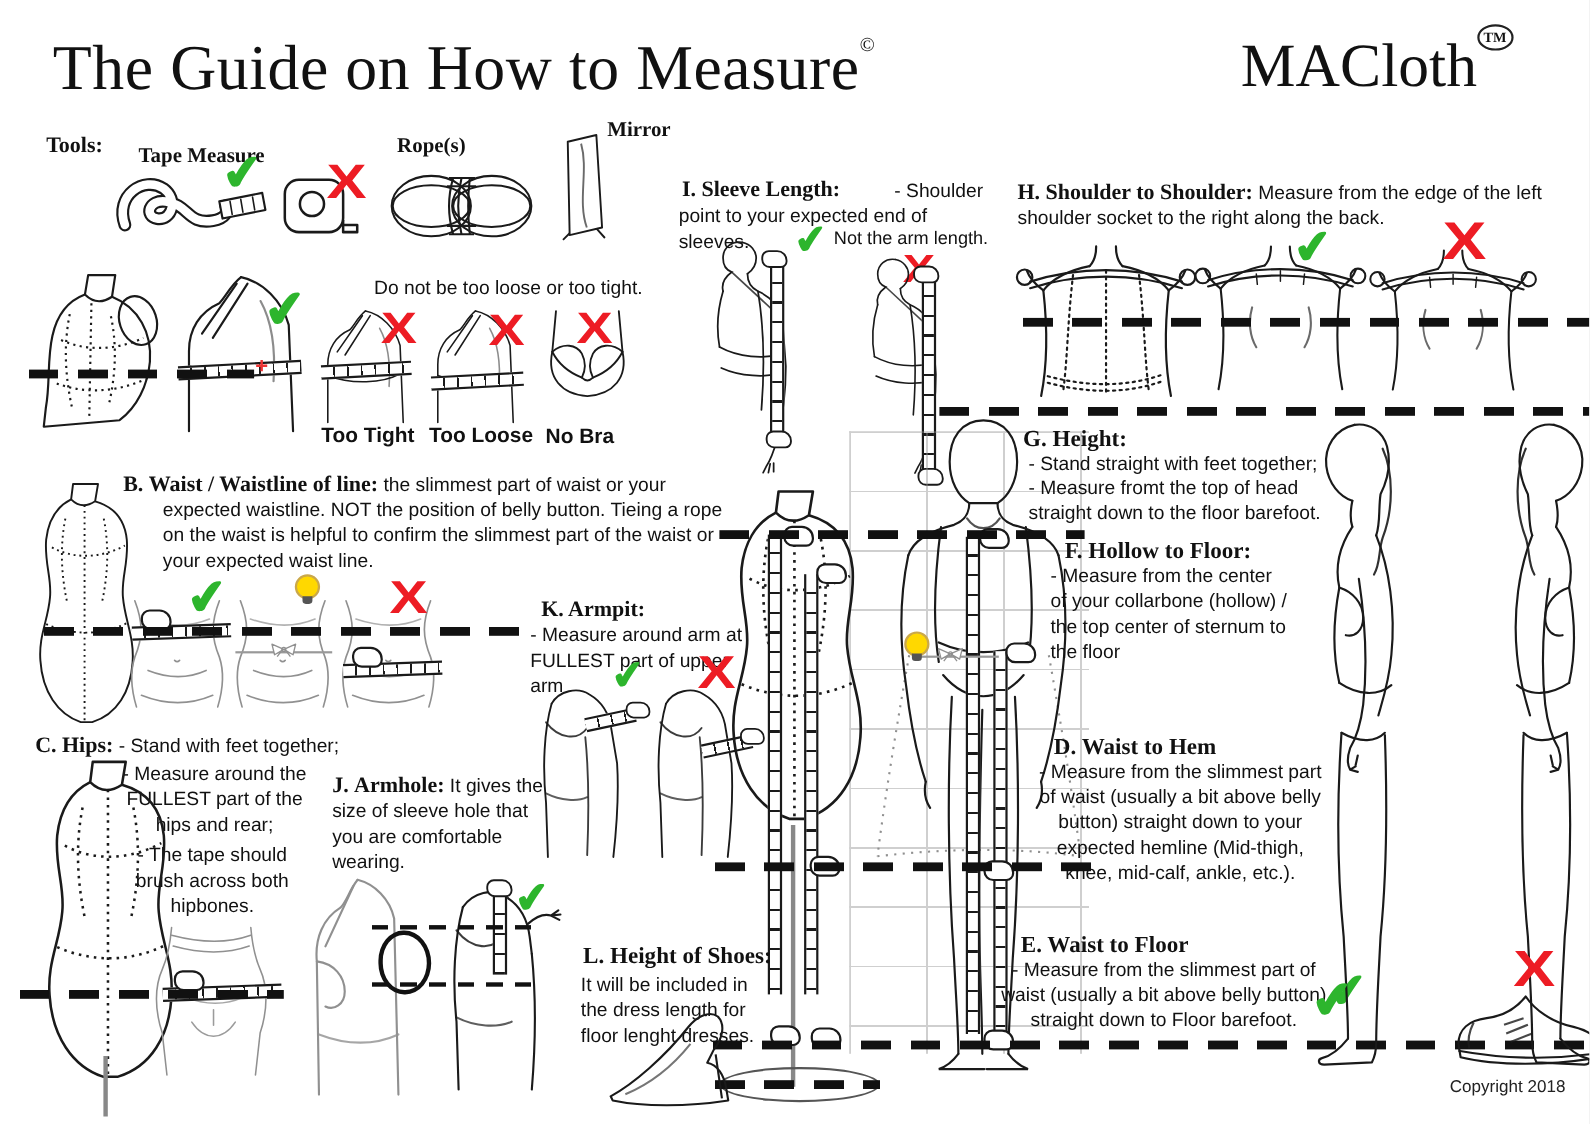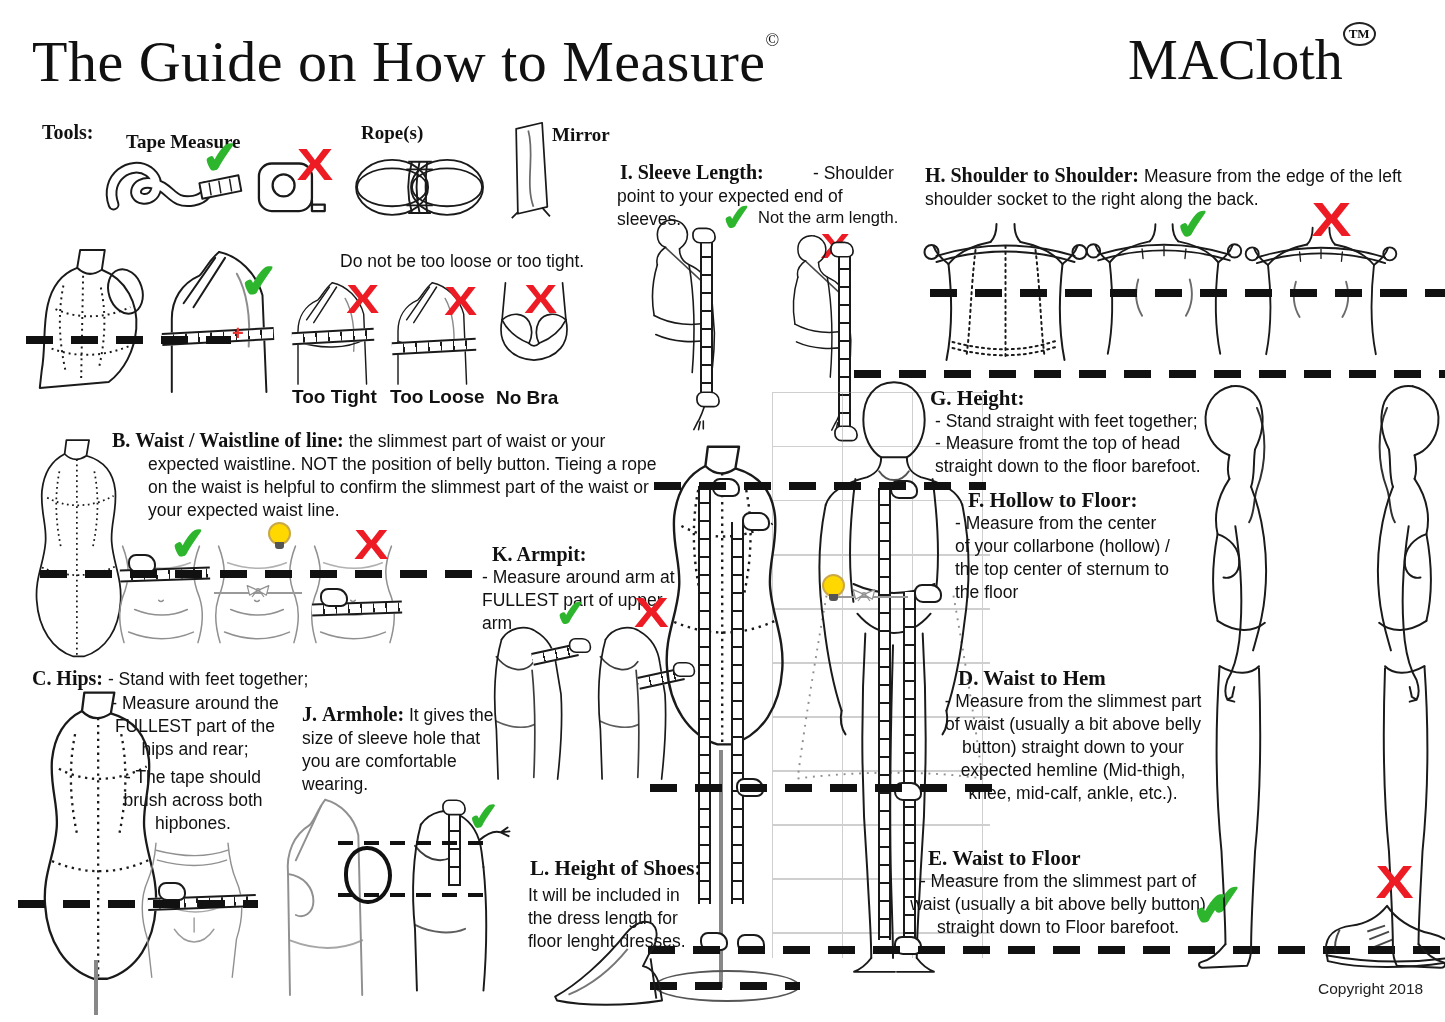--- a/index.html
+++ b/index.html
@@ -198,41 +198,41 @@
         <path d="M30 12 L12 4 L16 20 Z M30 12 L48 4 L44 20 Z" fill="#fff"></path>
         <circle cx="30" cy="12" r="3"></circle>
         <path d="M26 15 l-6 8 M34 15 l6 8"></path>
       </g>
       <g id="g-skirtdots" fill="none" stroke="currentColor" stroke-width="2" stroke-dasharray="2 6">
         <path d="M34 8 C24 64 12 136 4 198 M166 8 C176 64 188 136 196 198 M4 198 C70 190 140 190 196 198"></path>
       </g>
     </defs>
   </svg>
 
-  <div class="abs bigtitle" style="left:32px;top:28px"><span>The Guide on How to Measure</span><span class="supc">©</span></div>
+  <div class="abs bigtitle" style="left:48px;top:28px"><span>The Guide on How to Measure</span><span class="supc">©</span></div>
   <div class="abs brand" style="left:1128px;top:28px"><span>MACloth</span><span class="tm">TM</span></div>
 
   <div class="abs toollbl" style="left:42px;top:121px;font-size:20px">Tools:</div>
   <div class="abs toollbl" style="left:126px;top:131px">Tape Measure</div>
   <svg class="ill" style="left:100px;top:148px;width:150px;height:78px" viewBox="0 0 150 80">
       <use href="#g-tapecurl"></use>
     </svg>
   <span class="check" style="left:202px;top:136px;font-size:44px">✔</span>
   <svg class="ill" style="left:252px;top:158px;width:76px;height:64px" viewBox="0 0 80 70">
       <use href="#g-tapecase"></use>
     </svg>
   <span class="cross" style="left:301px;top:144px;font-size:42px">X</span>
   <div class="abs toollbl" style="left:361px;top:122px">Rope(s)</div>
   <svg class="ill" style="left:348px;top:140px;width:145px;height:90px" viewBox="0 0 150 95">
       <use href="#g-rope"></use>
     </svg>
   <svg class="ill" style="left:504px;top:114px;width:52px;height:112px" viewBox="0 0 60 115">
       <use href="#g-mirror"></use>
     </svg>
-  <div class="abs toollbl" style="left:552px;top:124px">Mirror</div>
+  <div class="abs toollbl" style="left:552px;top:108px">Mirror</div>
 
   <div class="abs t" style="left:340px;top:250px">Do not be too loose or too tight.</div>
 
   <svg class="ill" style="left:26px;top:246px;width:128px;height:148px" viewBox="0 0 130 150">
       <use href="#g-bustmann"></use>
     </svg>
   <svg class="ill" style="left:158px;top:246px;width:138px;height:148px" viewBox="0 0 140 150">
       <use href="#g-torsoside"></use>
     </svg>
   <div class="band" style="left:162px;top:330px;width:112px;transform:rotate(-3deg)"></div>

